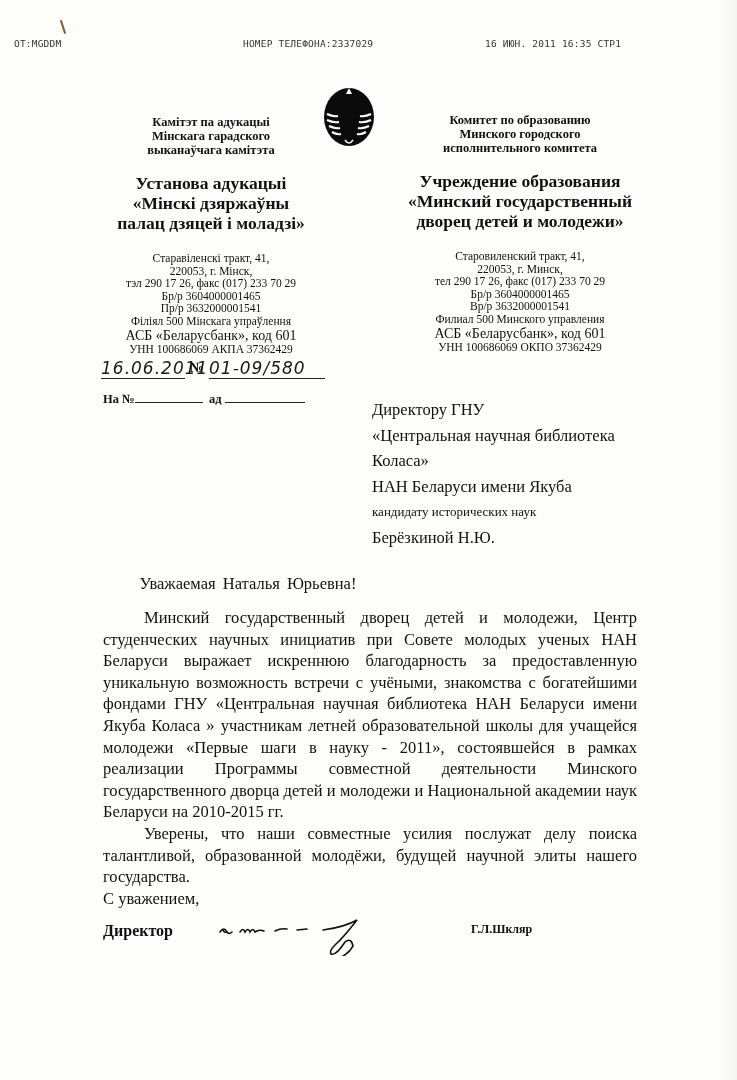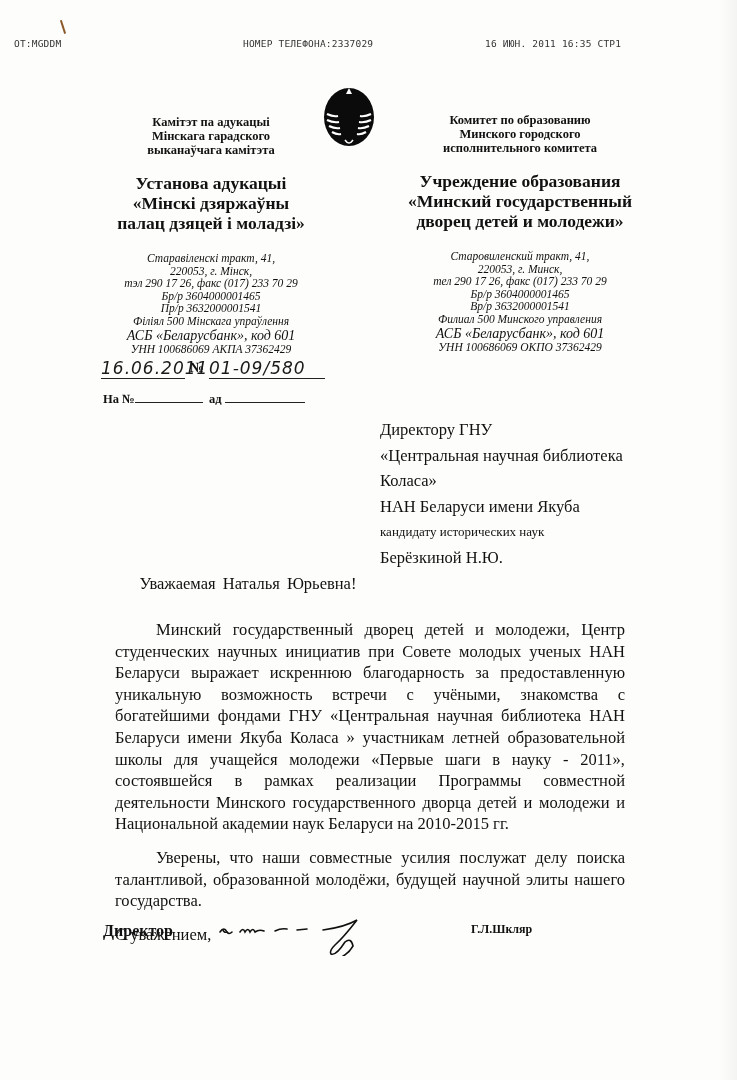--- a/index.html
+++ b/index.html
@@ -17,45 +17,45 @@
     .fax-phone { left: 243px; }
     .fax-date { left: 485px; }
     .corner-mark { top: 14px; left: 62px; width: 2px; height: 22px; }
     .corner-mark::after { content: ""; position: absolute; left: 0; top: 6px; width: 1.5px; height: 14px; background: #8a5a2a; transform: rotate(-18deg); }
 
     .col { text-align: center; font-weight: bold; }
     .left-col { left: 95px; width: 232px; }
     .right-col { left: 400px; width: 240px; }
     .small-head { font-size: 12.5px; line-height: 14px; }
     .big-head { font-size: 17.5px; line-height: 20px; margin-top: 16px; }
-    .addr { font-weight: normal; font-size: 11.5px; line-height: 12.6px; margin-top: 19px; font-style: italic; }
+    .addr { font-weight: normal; font-size: 11.5px; line-height: 12.6px; margin-top: 19px; }
     .addr .bank { font-size: 14px; line-height: 15px; }
 
     .emblem { top: 84px; left: 318px; width: 62px; height: 66px; }
 
     .reg-line { top: 358px; left: 101px; width: 225px; height: 22px; }
     .hand { font-family: "DejaVu Sans", sans-serif; font-style: italic; font-size: 17px; letter-spacing: 1px; color: #1a1a1a; }
     .reg-date { left: 0; top: 0; width: 84px; border-bottom: 1.2px solid #222; }
     .reg-no-label { left: 89px; top: 2px; font-size: 14px; font-weight: bold; }
     .reg-number { left: 108px; top: 0; width: 116px; border-bottom: 1.2px solid #222; }
 
     .ref-line { top: 391px; left: 103px; font-size: 12.5px; font-weight: bold; white-space: nowrap; }
     .ref-line .blank { display: inline-block; border-bottom: 1.2px solid #222; height: 11px; vertical-align: baseline; }
     .blank1 { width: 68px; }
     .blank2 { width: 80px; }
 
-    .addressee { top: 418px; left: 372px; width: 300px; margin-left: 8px; }
+    .addressee { top: 398px; left: 372px; width: 300px; }
     .addressee div { font-size: 16.5px; line-height: 24px; margin-bottom: 1.5px; white-space: nowrap; }
     .addressee .lbl-small { font-size: 13px; font-weight: normal; }
 
     .salutation { top: 574px; left: 0; width: 602px; text-align: center; font-size: 16.5px; word-spacing: 3px; }
     .salutation span { position: relative; left: -53px; }
 
     .body-text { top: 607px; left: 103px; width: 534px; font-size: 16.5px; line-height: 21.6px; text-align: justify; }
-    .body-text p { margin: 12px; text-indent: 41px; }
+    .body-text p { margin: 0; text-indent: 41px; }
     .body-text p.closing { text-indent: 0; }
 
     .sig-row { top: 922px; left: 103px; width: 534px; height: 40px; }
     .sig-title { left: 0; top: 0; font-size: 16px; font-weight: bold; }
     .signature { left: 112px; top: -16px; width: 180px; height: 50px; }
     .sig-name { left: 368px; top: 0; font-size: 12px; font-weight: bold; }
 
     .edge-shade { top: 0; right: 0; width: 18px; height: 1080px; background: linear-gradient(to right, rgba(0,0,0,0), rgba(0,0,0,0.035)); }
   </style>
 </head>

